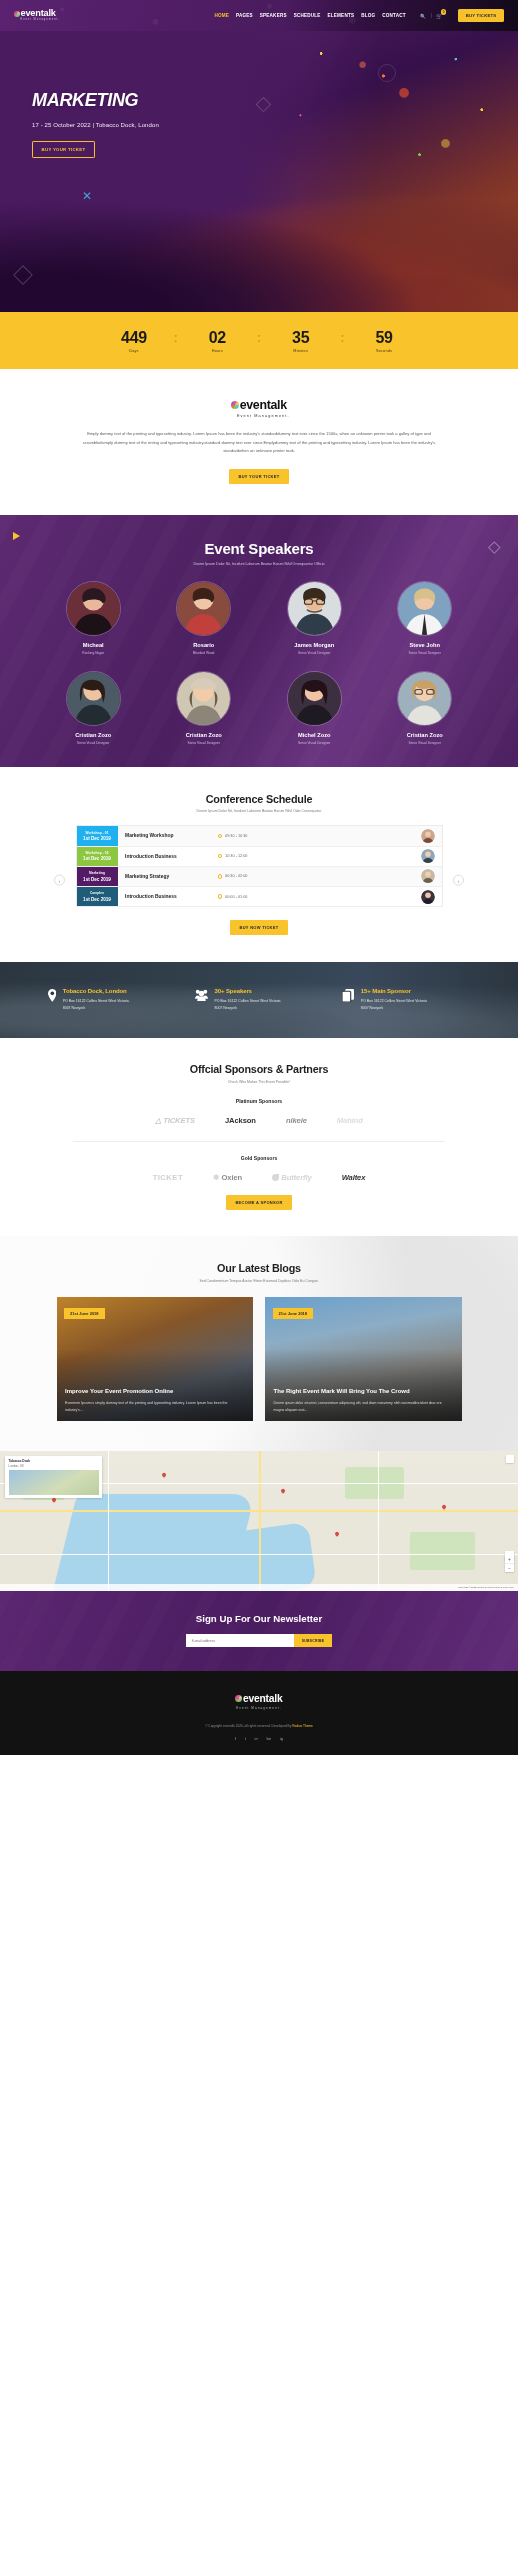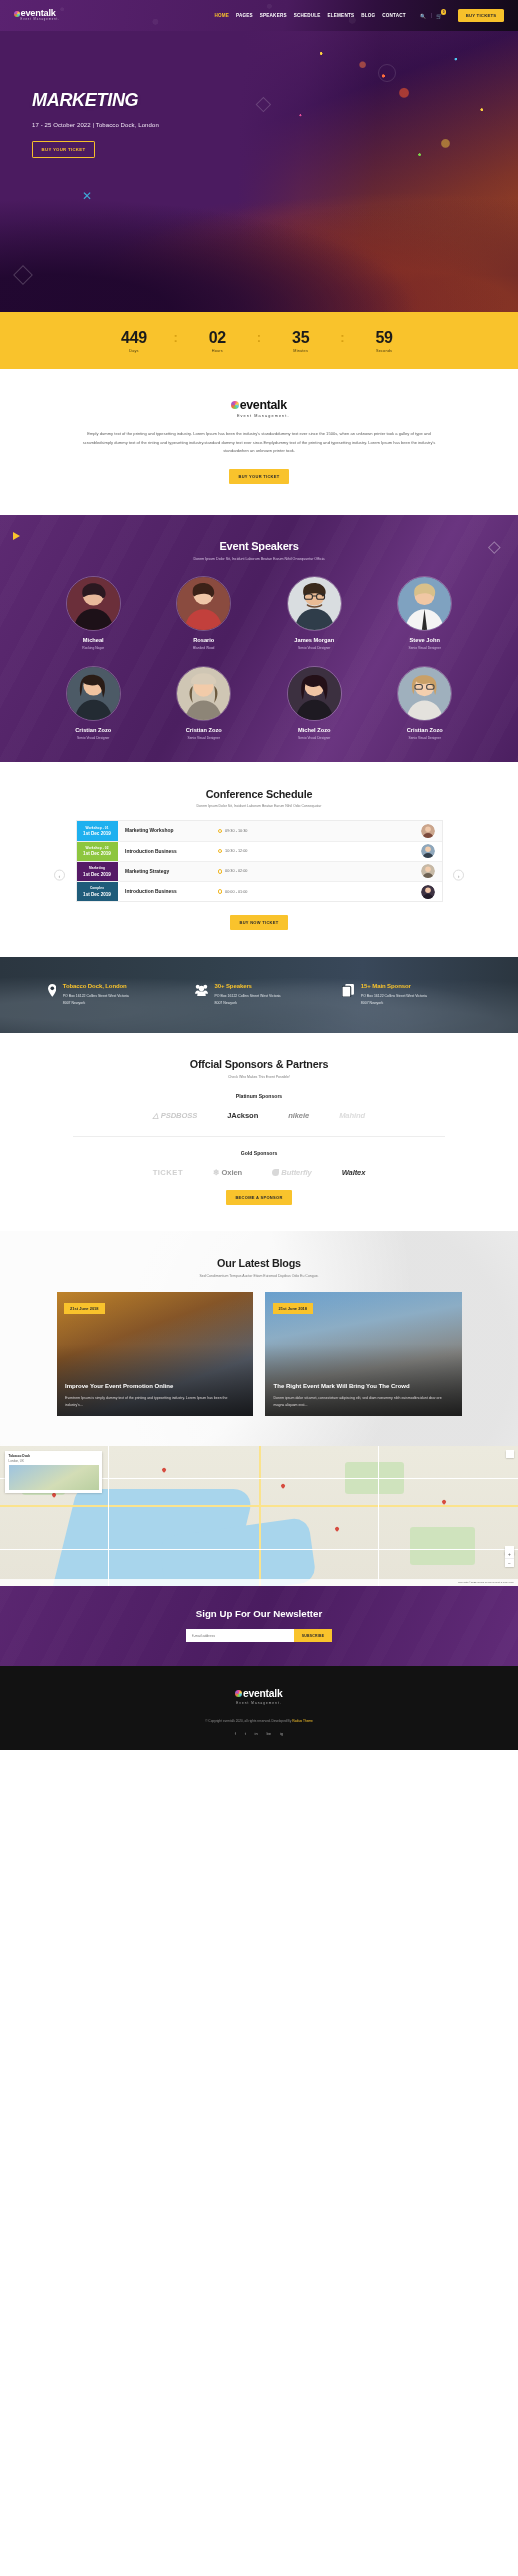--- a/index.html
+++ b/index.html
@@ -128,21 +128,21 @@
   
   .speakers{
     position:relative; padding:25px 0 21.6px; overflow:hidden;
     background:linear-gradient(120deg,#5d2a72 0%,#4b1f60 45%,#6a3580 70%,#4b1f60 100%);
   }
   .speakers::before{
     content:""; position:absolute; inset:0; opacity:.35;
     background:repeating-linear-gradient(118deg, rgba(255,255,255,.05) 0 15px, transparent 15px 38px);
   }
   .sec-head{ position:relative; text-align:center; z-index:2; }
-  .sec-title-lt{ font-size:11px; font-weight:bold; color:#fff; letter-spacing:-0.2px;}
+  .sec-title-lt{ font-size:15px; font-weight:bold; color:#fff; letter-spacing:-0.2px;}
   .sec-sub-lt{ font-size:3.6px; color:#d8c4e4; margin-top:4.9px; }
   .tri-left{
     position:absolute; left:13px; top:17.3px; width:0;height:0;
     border-top:4.9px solid transparent; border-bottom:4.9px solid transparent;
     border-left:7.6px solid #f9c32c; z-index:3;
   }
   .dia-right{ position:absolute; right:19.4px; top:28px; width:8.6px;height:8.6px;
     border:0.5px solid rgba(255,255,255,.35); transform:rotate(45deg); z-index:3;}
   .spk-grid{ position:relative; z-index:2; display:grid; grid-template-columns:repeat(4,1fr); gap:0 0; margin-top:15px;}
   .spk{ text-align:center; }
@@ -653,21 +653,21 @@
   </div>
 
   <div class="sponsors">
     <div class="sec-title-dk">Offcial Sponsors &amp; Partners</div>
     <div class="sec-sub-dk">Check Who Makes This Event Possible!</div>
 
     <div class="spon-tier">Platinum Sponsors</div>
     <div class="spon-row">
       <div class="spon-logo ital">
         <span>△</span>
-        <span>PSDBOSS</span>
+        <span>TICKETS</span>
       </div>
       <div class="spon-logo dark">
         <span>JAckson</span>
       </div>
       <div class="spon-logo ital mid">
         <span>nikeie</span>
       </div>
       <div class="spon-logo ital" style="color:#dcdcdc">
         <span>Mahind</span>
       </div>

